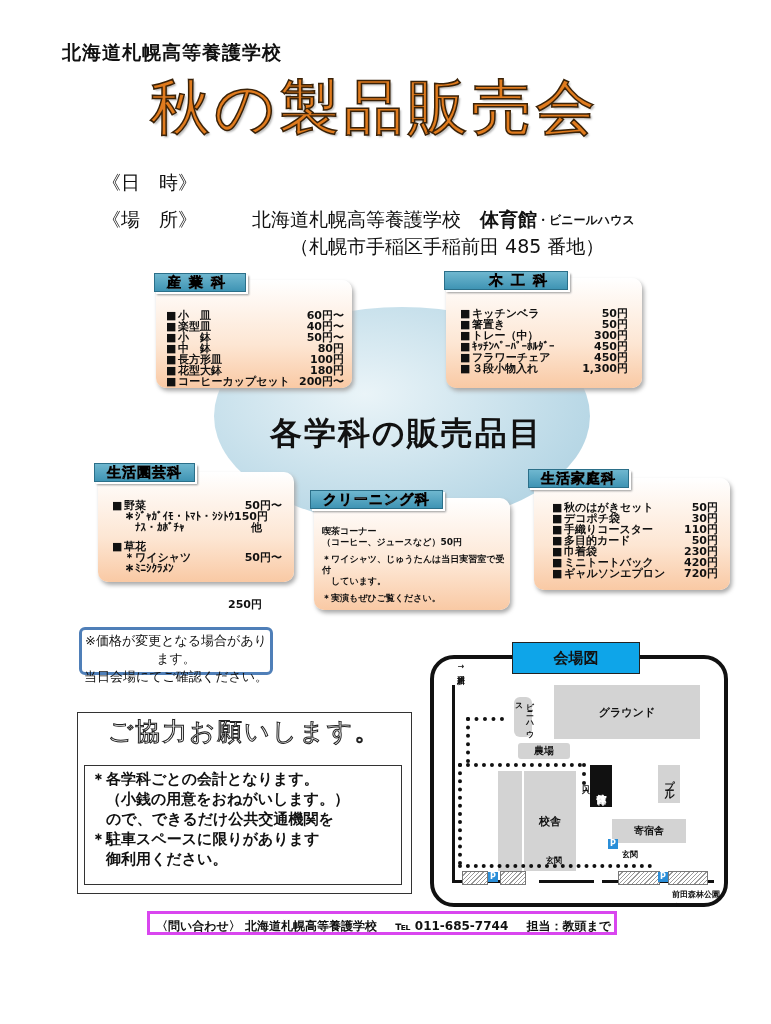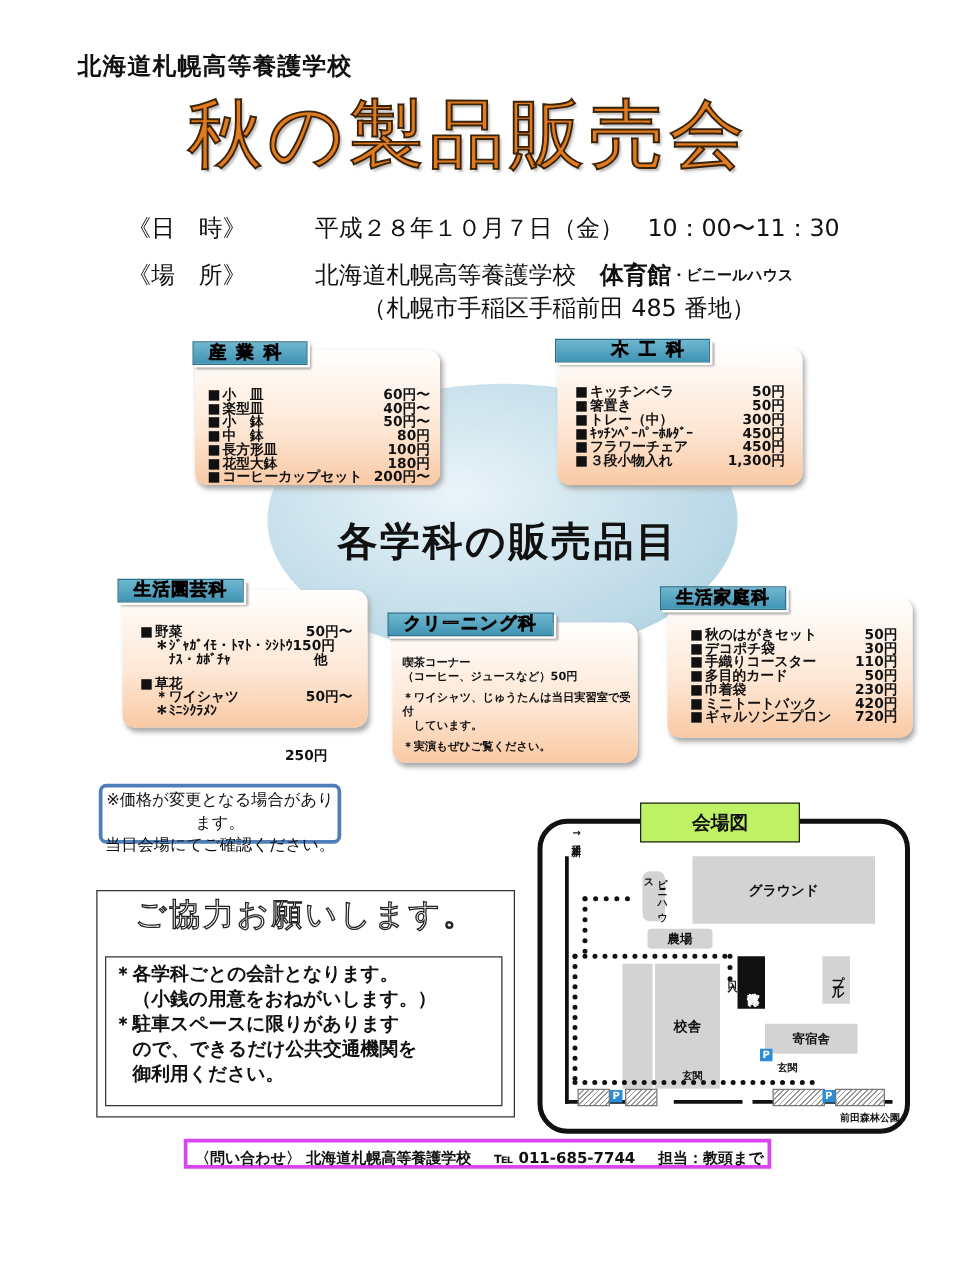--- a/index.html
+++ b/index.html
@@ -16,39 +16,38 @@
   .dept{background:linear-gradient(#fff 0%,#fde6d3 60%,#f9c9a4 100%);border-radius:10px;box-shadow:2px 3px 4px #aaa;font-size:11px;font-weight:bold;line-height:11px;}
   .tab{position:absolute;background:linear-gradient(#6fb7cf,#3f94b4);color:#fff;font-weight:bold;font-size:14px;padding:3px 12px;letter-spacing:8px;border:1px solid #2b6f89;box-shadow:2px 2px 0 #fff, 3px 3px 2px #999;-webkit-text-stroke:0.6px #000;}
   .items{position:absolute;}
   .item{display:flex;justify-content:space-between;white-space:nowrap;}
   .item .b{width:12px;display:inline-block;}
   .notice{left:79px;top:597px;width:194px;height:48px;border:3px solid #4f7fb8;border-radius:6px;font-size:13px;font-weight:normal;text-align:center;line-height:18px;padding-top:2px;box-sizing:border-box;margin-top:30px;}
   .coop{left:77px;top:712px;width:333px;height:180px;border:1px solid #333;}
   .coop-title{position:absolute;left:0;top:2px;width:100%;text-align:center;font-size:25px;color:#fff;-webkit-text-stroke:1px #222;letter-spacing:2px;}
   .coop-inner{position:absolute;left:6px;top:52px;width:318px;height:120px;border:1px solid #333;font-size:15px;font-weight:bold;line-height:20px;padding:3px 6px;box-sizing:border-box;}
   .map{left:430px;top:655px;width:298px;height:252px;border:4px solid #111;border-radius:24px;box-sizing:border-box;}
-  .map-title{left:512px;top:642px;width:126px;height:30px;border:1px solid #222;background:#bef264;text-align:center;font-weight:bold;font-size:15px;line-height:30px;}
+  .map-title{left:512px;top:642px;width:126px;height:30px;border:1px solid #222;background:#0ea5e9;text-align:center;font-weight:bold;font-size:15px;line-height:30px;}
   .bldg{position:absolute;background:#d3d3d3;display:flex;align-items:center;justify-content:center;font-size:10px;font-weight:bold;}
   .road{position:absolute;background:#111;}
   .dot-h{position:absolute;height:0;border-top:4px dotted #111;}
   .dot-v{position:absolute;width:0;border-left:4px dotted #111;}
   .hatch{position:absolute;height:12px;background:repeating-linear-gradient(135deg,#fff 0 2px,#999 2px 3px);border:1px solid #777;}
   .park{position:absolute;width:10px;height:10px;background:#2a8ed8;color:#fff;font-size:8px;font-weight:bold;text-align:center;line-height:10px;}
   .tiny{position:absolute;font-size:8px;font-weight:bold;}
   .contact{left:147px;top:911px;width:470px;height:24px;border:3px solid #d946ef;font-size:12px;font-weight:bold;line-height:24px;padding-left:6px;box-sizing:border-box;white-space:nowrap;}
 </style>
 </head>
 <body>
 
 <div class="abs school">北海道札幌高等養護学校</div>
 <div class="abs title">秋の製品販売会</div>
 
 <div class="abs info-row" style="left:102px;top:170px;">
   <span class="info-label">《日　時》</span>
-  <span>平成２８年１０月７日（金）　10：00〜11：30</span>
 </div>
 <div class="abs info-row" style="left:102px;top:207px;">
   <span class="info-label">《場　所》</span>
   <span>北海道札幌高等養護学校　</span>
   <span class="venue-bold">体育館</span>
   <span class="venue-small" style="padding-top:5px;">・ビニールハウス</span>
 </div>
 <div class="abs" style="left:290px;top:234px;font-size:19px;">（札幌市手稲区手稲前田 485 番地）</div>
 
 <div class="abs oval"></div>
@@ -199,22 +198,22 @@
 <div class="abs notice">
   <div>※価格が変更となる場合があります。</div>
   <div>当日会場にてご確認ください。</div>
 </div>
 
 <div class="abs coop">
   <div class="coop-title">ご協力お願いします。</div>
   <div class="coop-inner">
     <div>＊各学科ごとの会計となります。</div>
     <div>　（小銭の用意をおねがいします。）</div>
+    <div>　ので、できるだけ公共交通機関を</div>
     <div>＊駐車スペースに限りがあります</div>
-    <div>　ので、できるだけ公共交通機関を</div>
     <div>　御利用ください。</div>
   </div>
 </div>
 
 <div class="abs map">
   <div class="road" style="left:18px;top:26px;width:3px;height:198px;"></div>
   <div class="road" style="left:18px;top:221px;width:70px;height:3px;"></div>
   <div class="road" style="left:105px;top:221px;width:55px;height:3px;"></div>
   <div class="road" style="left:168px;top:221px;width:112px;height:3px;"></div>
   <div class="tiny" style="left:20px;top:4px;writing-mode:vertical-rl;">↑新川通</div>

